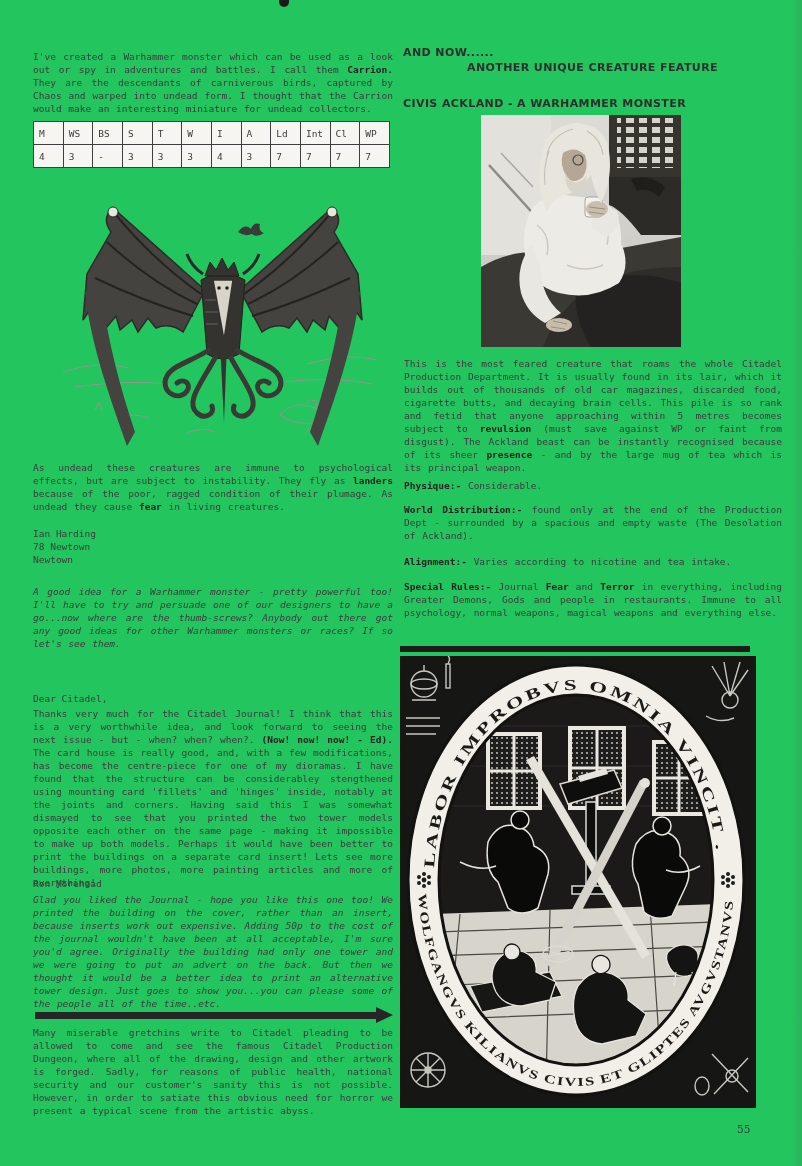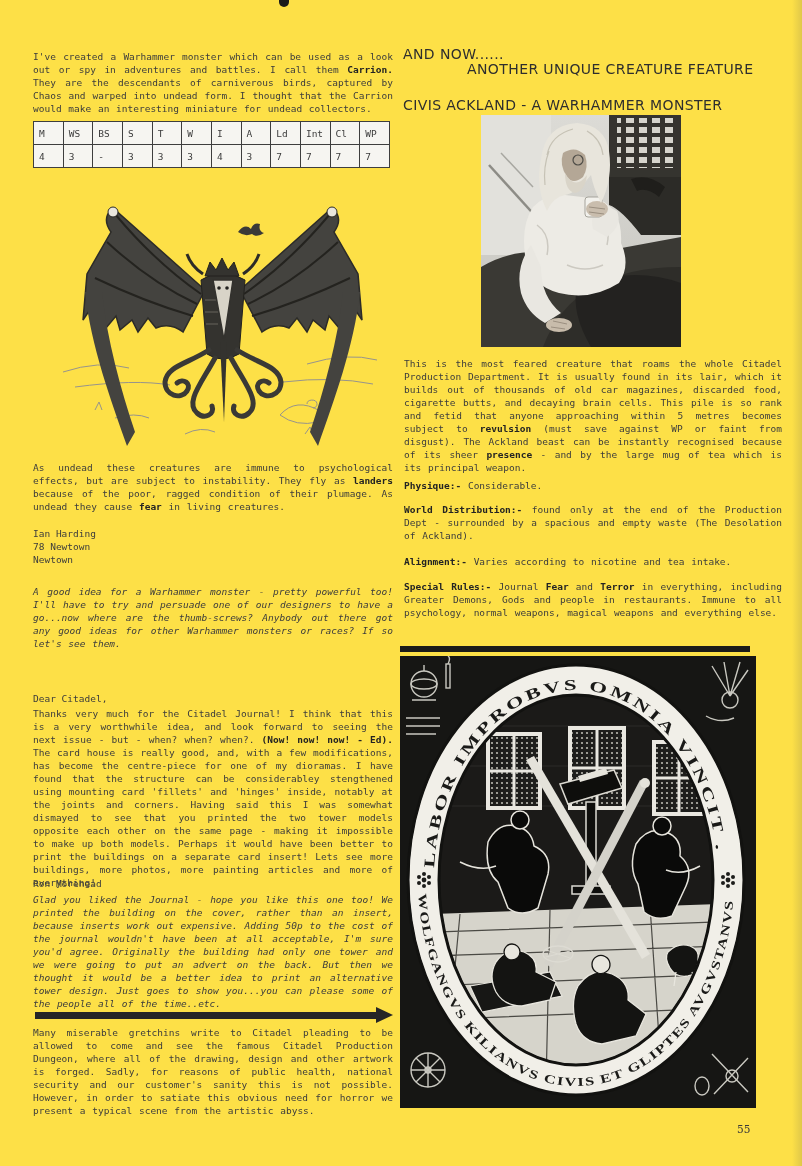--- a/index.html
+++ b/index.html
@@ -1,22 +1,22 @@
 <!DOCTYPE html>
 <html><head>
 <meta charset="utf-8">
 <style>
   html,body{margin:0;padding:0;background:#888;}
-  .page{position:relative;width:802px;height:1166px;background:#fde047;overflow:hidden;
+  .page{position:relative;width:802px;height:1166px;background:#22c55e;overflow:hidden;
         font-family:"DejaVu Sans Mono",monospace;color:#3c3c3c;}
   .abs{position:absolute;}
   .body-text{font-size:9.5px;line-height:13px;text-align:justify;word-spacing:1px;}
   .body-text span.b{font-weight:bold;color:#232323;}
   .italic-block{font-style:italic;}
-  .head{font-family:"DejaVu Sans",sans-serif;font-weight:normal;font-size:14px;
+  .head{font-family:"DejaVu Sans",sans-serif;font-weight:bold;font-size:11px;
         letter-spacing:.4px;color:#2e2e2e;white-space:nowrap;}
   .sig-line{font-size:9.5px;line-height:13px;}
   .stats-table{border-collapse:collapse;table-layout:fixed;width:357px;background:#f6f5f1;}
   .stats-table td{border:1.2px solid #3e3e3e;height:22px;font-size:9.5px;padding:0 0 0 5px;
         vertical-align:middle;color:#3c3c3c;}
   .divider-arrow{position:absolute;left:35px;top:1007px;width:358px;height:16px;}
   .divider-arrow .shaft{position:absolute;left:0;top:5px;width:341px;height:7px;background:#262626;}
   .divider-arrow .tip{position:absolute;right:0;top:0;width:0;height:0;
         border-left:17px solid #262626;border-top:8px solid transparent;border-bottom:8px solid transparent;}
   .black-bar{position:absolute;left:400px;top:646px;width:350px;height:6px;background:#1b1b19;}

